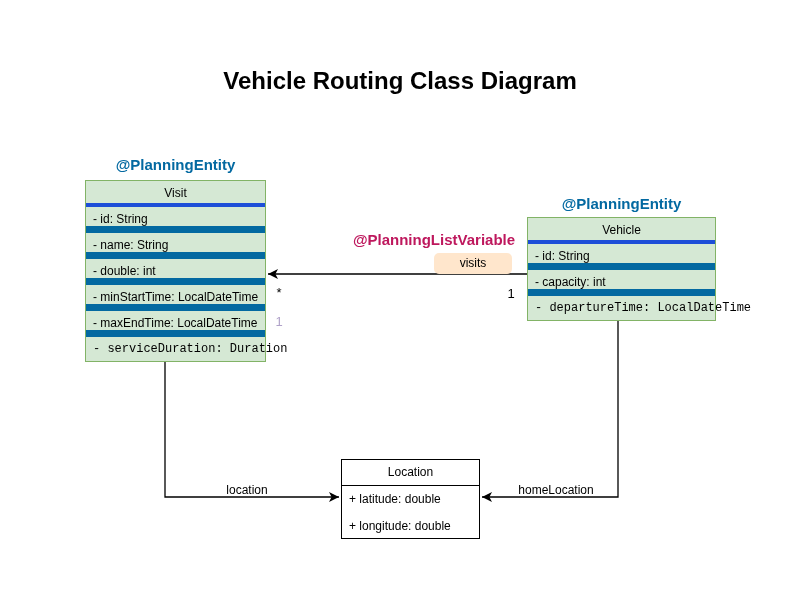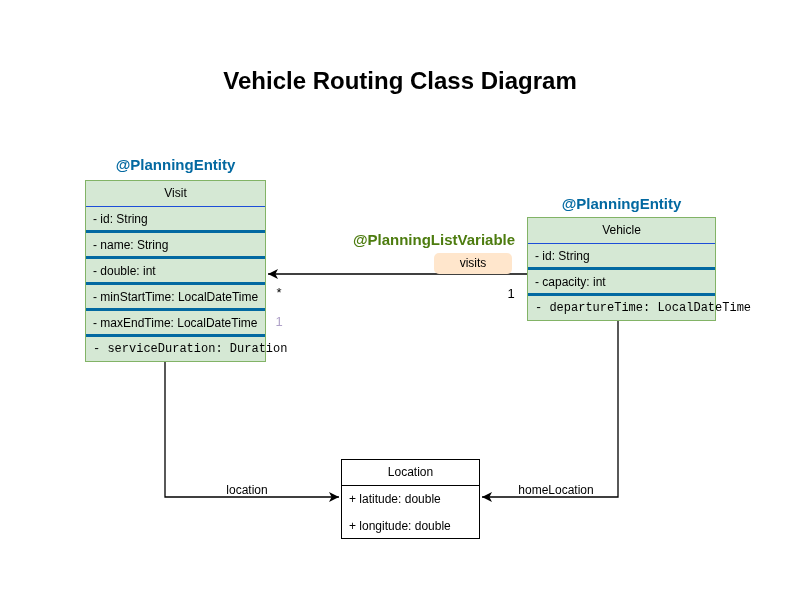--- a/index.html
+++ b/index.html
@@ -31,41 +31,41 @@
   }
   .uml-plain{
     background:#ffffff;
     border:1px solid #000000;
   }
   .uml-header{
     box-sizing:border-box;
     height:26px;line-height:25px;
     text-align:center;
   }
-  .uml-green .uml-header{border-bottom:1px solid #1d4ed8;}
+  .uml-green .uml-header{border-bottom:4px solid #1d4ed8;}
   .uml-plain .uml-header{border-bottom:1px solid #000000;}
   .uml-row{
     box-sizing:border-box;
     height:26px;line-height:25px;
     padding-left:7px;
     text-align:left;
     white-space:nowrap;
   }
-  .uml-green .uml-row{border-bottom:3px solid #0369a1;}
+  .uml-green .uml-row{border-bottom:7px solid #0369a1;}
   .uml-green .uml-row:last-child{border-bottom:none;font-family:Liberation Mono, monospace;}
   .uml-plain .uml-row{height:27px;line-height:27px;border-bottom:none;}
 
   .annotation{
     position:absolute;
     font-size:15px;font-weight:bold;
     text-align:center;
     white-space:nowrap;
   }
   .annotation.green{color:#0369a1;}
-  .annotation.orange{color:#4d7c0f;}
+  .annotation.orange{color:#be185d;}
 
   .edge-chip{
     position:absolute;
     left:434px;top:253px;width:78px;height:21px;
     background:#ffe6cc;border-radius:5px;
     text-align:center;line-height:21px;
     font-size:12px;color:#000000;
   }
   .edge-label{
     position:absolute;

